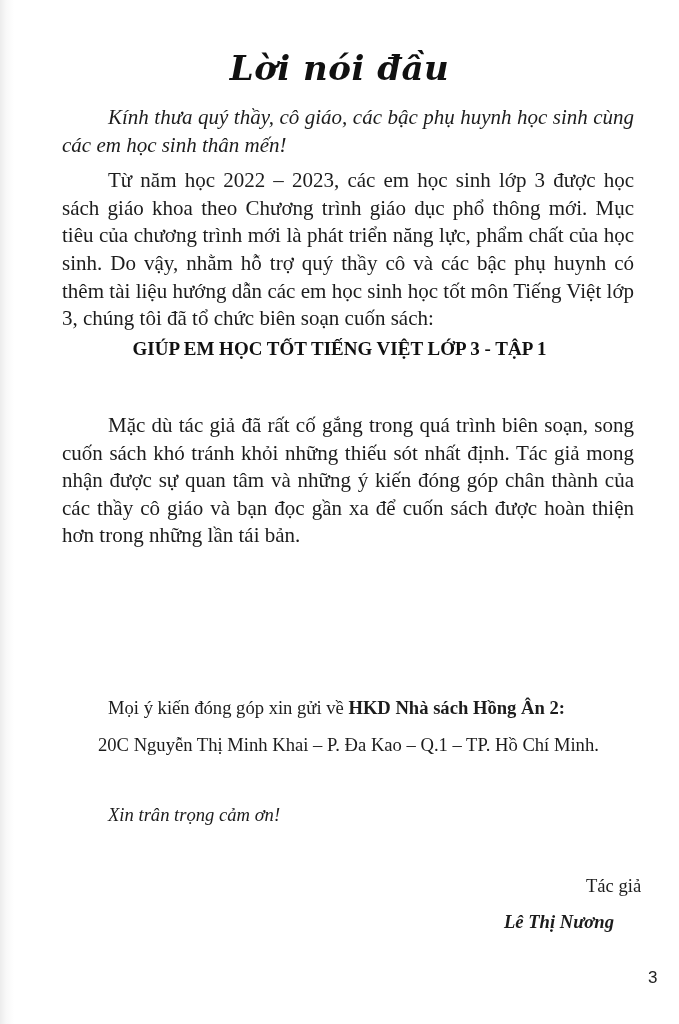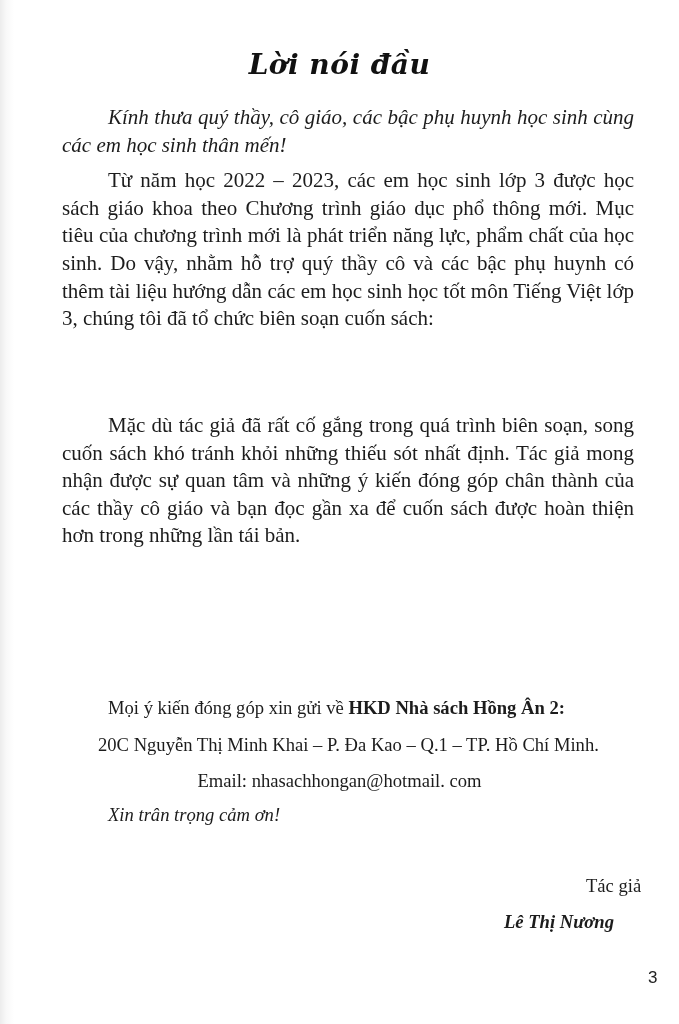--- a/index.html
+++ b/index.html
@@ -11,21 +11,21 @@
       position: relative;
     }
     .page {
       position: absolute; left: 0; top: 0; width: 679px; height: 1024px;
       background: linear-gradient(to right, #ececec 0px, #f8f8f8 6px, #ffffff 14px);
     }
     .title {
       position: absolute; top: 48px; left: 0; width: 679px; text-align: center;
       font-family: "DejaVu Serif", "Liberation Serif", serif;
       font-style: italic; font-weight: bold;
-      font-size: 28px; letter-spacing: 0.5px; color: #111;
+      font-size: 34px; letter-spacing: 0.5px; color: #111;
     }
     .body-text {
       position: absolute; left: 62px; width: 572px;
       font-family: Liberation Serif, serif;
       font-size: 21px; line-height: 27.6px;
       text-align: justify; color: #1c1c1c;
     }
     .p { margin: 0; }
     .indent { text-indent: 46px; }
     .italic { font-style: italic; }
@@ -56,32 +56,32 @@
 
 <div class="page">
 
   <div class="title">Lời nói đầu</div>
 
   <div class="body-text" style="top:104px;">
     <p class="p indent italic">Kính thưa quý thầy, cô giáo, các bậc phụ huynh học sinh cùng các em học sinh thân mến!</p>
     <p class="p indent" style="margin-top:8px;">Từ năm học 2022 – 2023, các em học sinh lớp 3 được học sách giáo khoa theo Chương trình giáo dục phổ thông mới. Mục tiêu của chương trình mới là phát triển năng lực, phẩm chất của học sinh. Do vậy, nhằm hỗ trợ quý thầy cô và các bậc phụ huynh có thêm tài liệu hướng dẫn các em học sinh học tốt môn Tiếng Việt lớp 3, chúng tôi đã tổ chức biên soạn cuốn sách:</p>
   </div>
 
+  <div class="book-title">GIÚP EM HỌC TỐT TIẾNG VIỆT LỚP 3 - TẬP 1</div>
 
   <div class="body-text" style="top:404px;">
     <p class="p indent" style="margin-top:8px;">Mặc dù tác giả đã rất cố gắng trong quá trình biên soạn, song cuốn sách khó tránh khỏi những thiếu sót nhất định. Tác giả mong nhận được sự quan tâm và những ý kiến đóng góp chân thành của các thầy cô giáo và bạn đọc gần xa để cuốn sách được hoàn thiện hơn trong những lần tái bản.</p>
   </div>
 
   <div class="line" style="top:697px; left:108px;">
     <span>Mọi ý kiến đóng góp xin gửi về </span><span class="bold">HKD Nhà sách Hồng Ân 2:</span>
   </div>
 
   <div class="line" style="top:734px; left:98px;text-align:right;">20C Nguyễn Thị Minh Khai – P. Đa Kao – Q.1 – TP. Hồ Chí Minh.</div>
 
-  <div class="line" style="top:770px; left:0; width:679px; text-align:center;">Email: nhasachhongan@hotmail. com</div>
 
   <div class="line italic" style="top:804px; left:108px;">Xin trân trọng cảm ơn!</div>
 
   <div class="line" style="top:875px; left:546px;margin-left:40px;">Tác giả</div>
 
   <div class="line bold italic" style="top:911px; left:504px;">Lê Thị Nương</div>
 
   <div class="page-num">3</div>
 </div>
 

